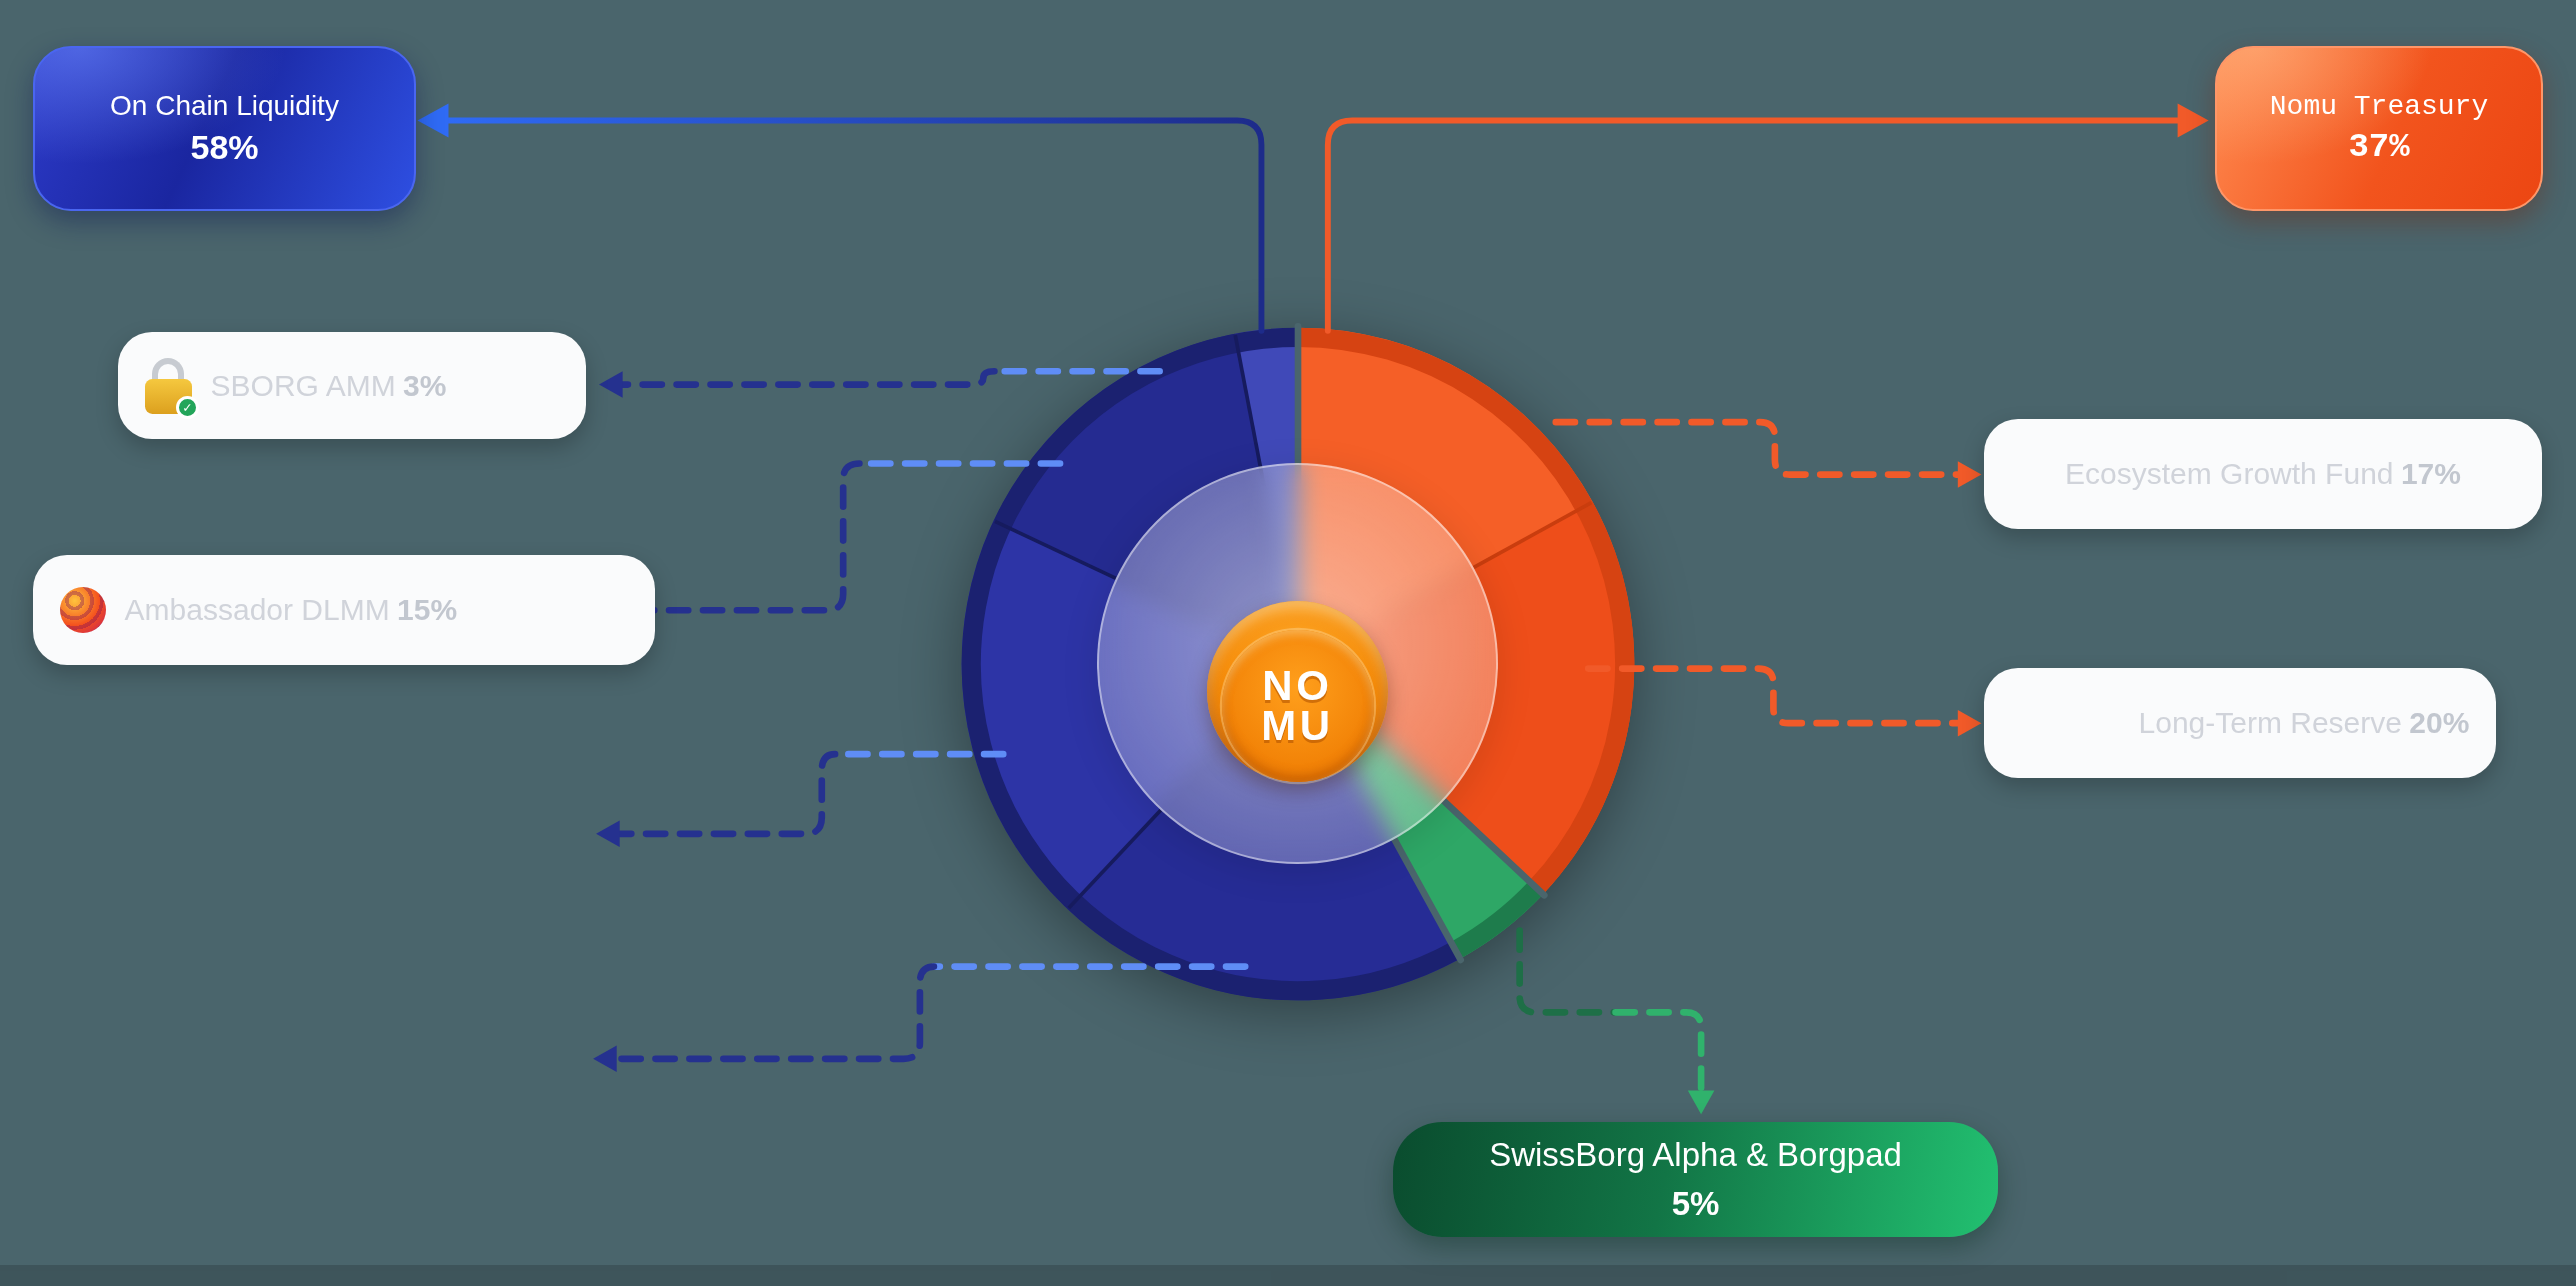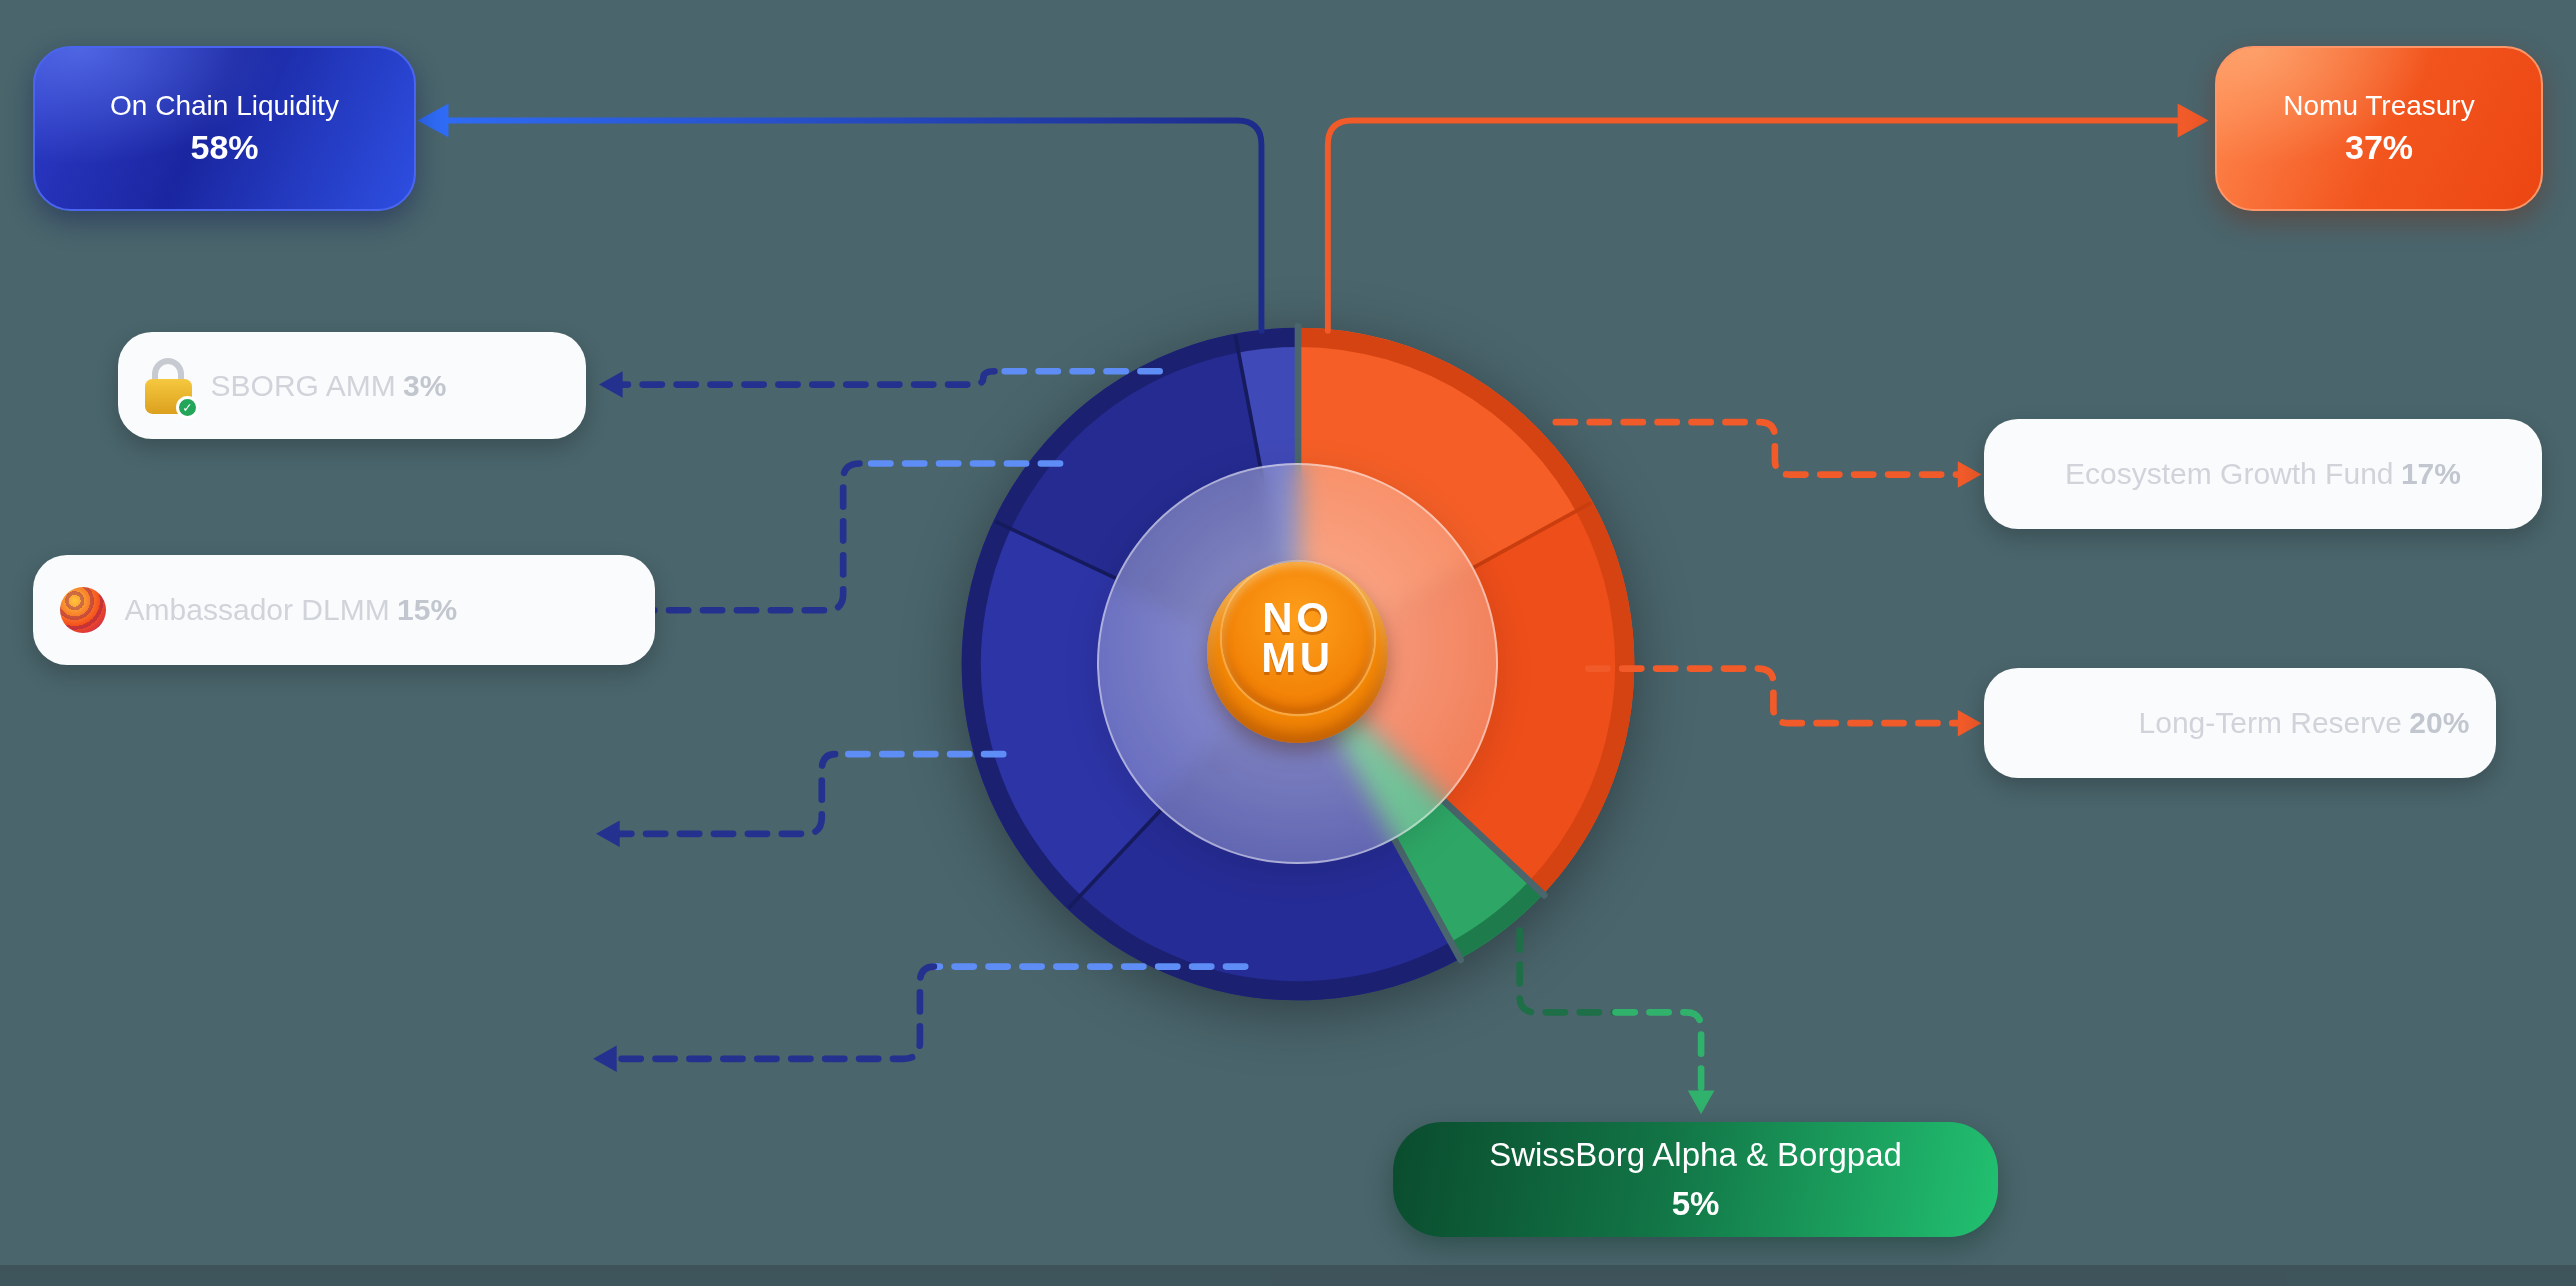--- a/index.html
+++ b/index.html
@@ -32,24 +32,24 @@
   
   #donut{ position:absolute; left:944px; top:310px; filter:drop-shadow(0 13.3px 29.5px rgba(0,0,0,.35)); }
   .glass{
     position:absolute; left:1097px; top:463px; width:401px; height:401px; border-radius:50%;
     background:radial-gradient(circle at 50% 45%, rgba(255,255,255,.5), rgba(255,255,255,.27) 78%);
     border:2.2px solid rgba(255,255,255,.45);
     backdrop-filter:blur(11.8px); -webkit-backdrop-filter:blur(11.8px);
     box-shadow:0 7.4px 37px rgba(0,0,0,.12);
   }
   .coin{
-    position:absolute; left:1207px; top:562px; width:181px; height:181px; border-radius:50%;
+    position:absolute; left:1207px; top:601px; width:181px; height:181px; border-radius:50%;
     background:radial-gradient(circle at 50% 35%, #ffac2e 0%, #f58a07 55%, #e97400 100%);
     box-shadow:0 8.9px 19px rgba(60,20,0,.35), inset 0 -8.9px 16px rgba(140,55,0,.5), inset 0 7.4px 13.3px rgba(255,215,140,.75);
-    display:flex; align-items:flex-start; justify-content:center;
+    display:flex; align-items:flex-end; justify-content:center;
   }
   .coin-inner{
     width:152px; height:152px; border-radius:50%;
     background:radial-gradient(circle at 50% 38%, #ff9f1c, #ef7c02 80%);
     box-shadow:inset 0 4.4px 8.9px rgba(255,210,130,.6), inset 0 -5.9px 10.3px rgba(150,60,0,.45), 0 0 0 2.2px rgba(255,230,180,.35);
     display:flex; align-items:center; justify-content:center;
   }
   .coin-text{ color:#fff; font-weight:800; font-size:42px; line-height:.95; letter-spacing:3.7px; text-align:center;
               text-shadow:0 3px 0 rgba(180,85,0,.6); }
 
@@ -176,21 +176,21 @@
         <div>MU</div>
       </div>
     </div>
   </div>
 
   <div class="pill pill-blue" style="left:33px; top:46px; width:383px; height:165px;">
     <div class="pill-title">On Chain Liquidity</div>
     <div class="pill-percent">58%</div>
   </div>
 
-  <div class="pill pill-orange" style="left:2215px; top:46px; width:328px; height:165px;">
+  <div class="pill pill-orange" style="left:2215px; top:46px; width:328px; height:165px;font-family:Liberation Mono, monospace;">
     <div class="pill-title">Nomu Treasury</div>
     <div class="pill-percent">37%</div>
   </div>
 
   <div class="card" style="left:118px; top:332px; width:468px; height:107px;">
     <div class="lock-icon">
       <div class="lock-shackle"></div>
       <div class="lock-body"></div>
       <div class="lock-badge">✓</div>
     </div>

